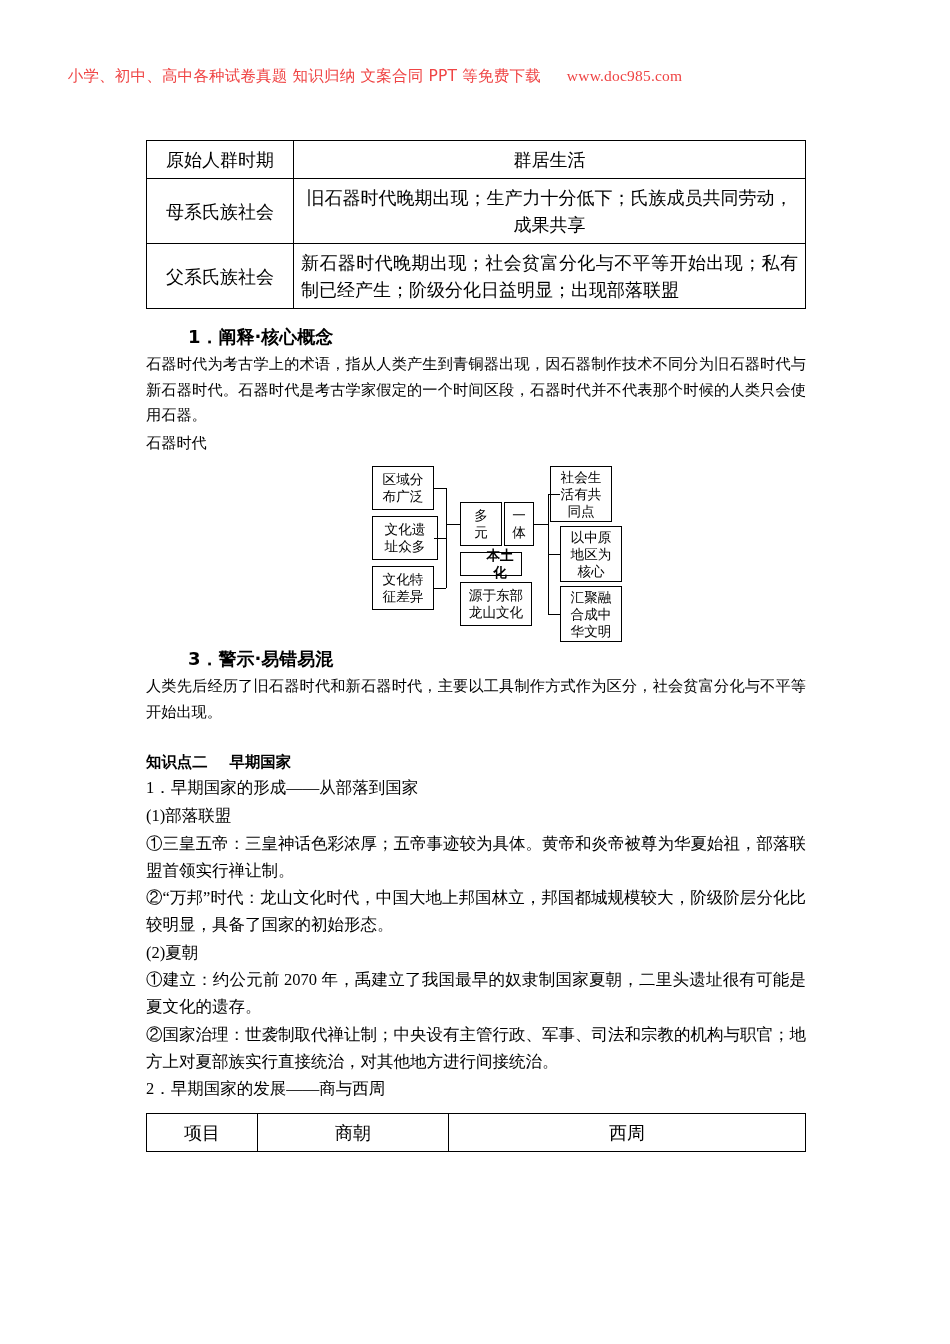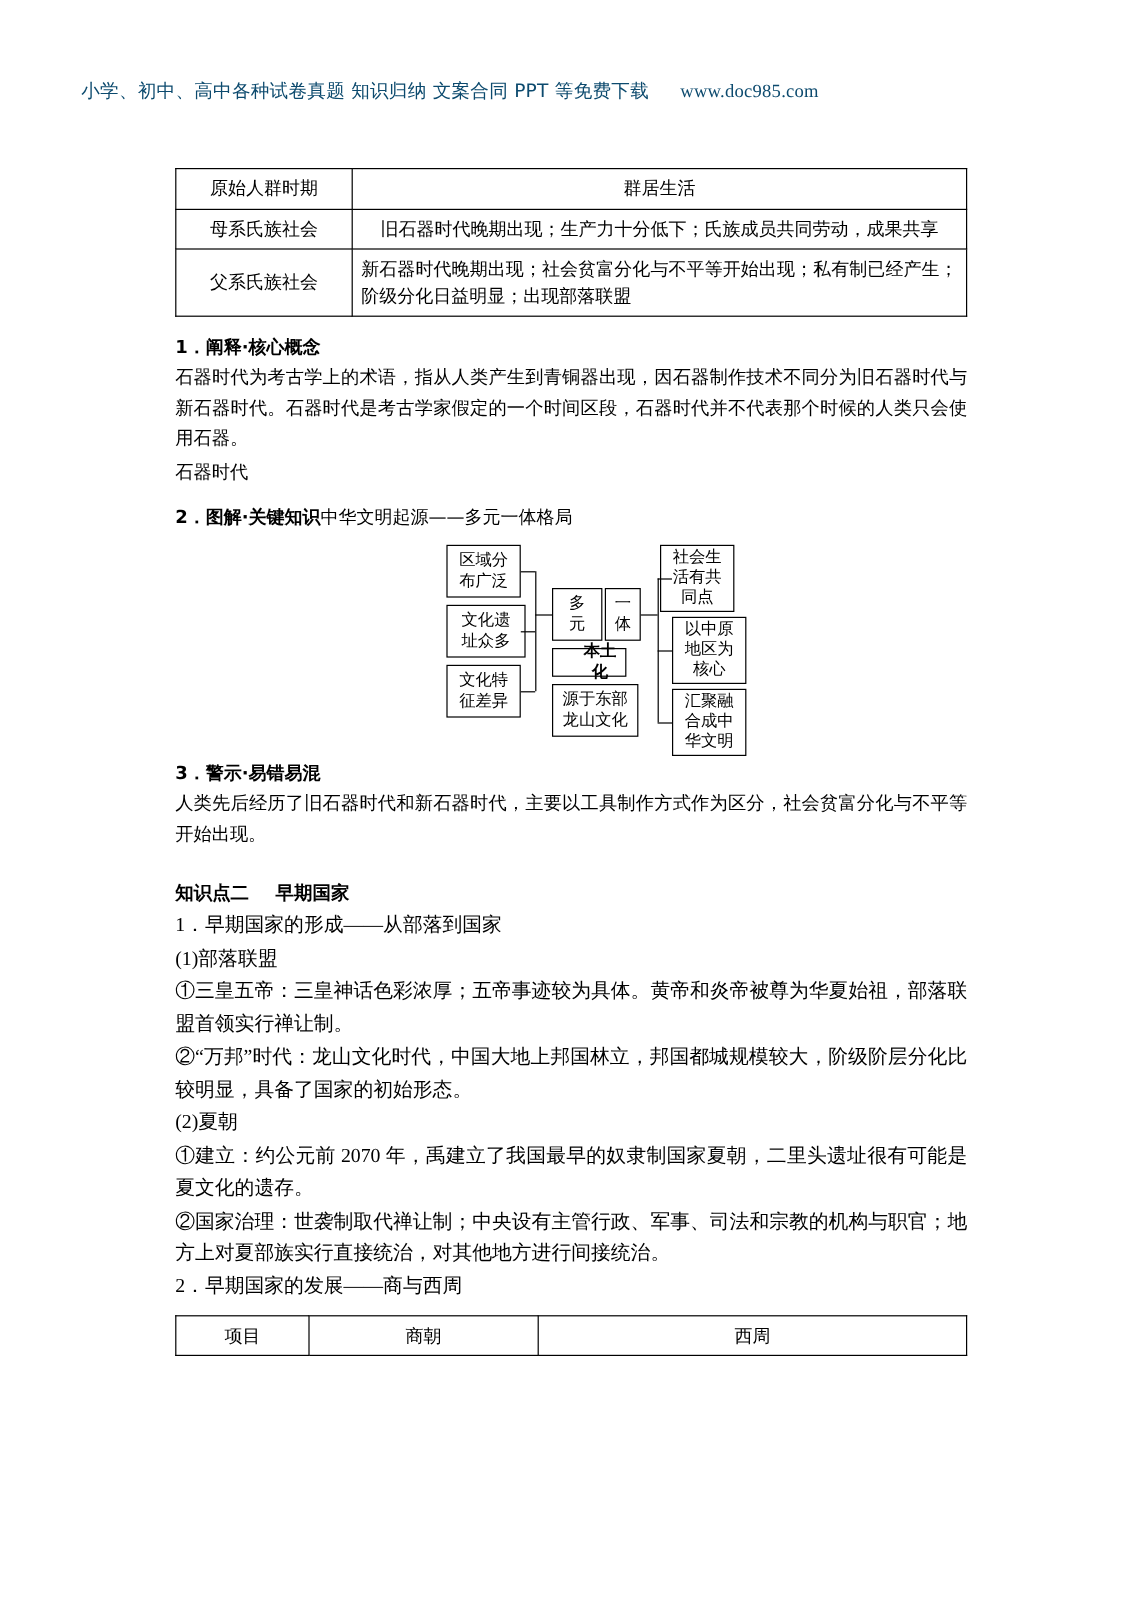--- a/index.html
+++ b/index.html
@@ -22,21 +22,21 @@
     box-sizing: border-box;
     padding: 0;
   }
   .watermark {
     position: absolute;
     top: 66px;
     left: 0;
     width: 750px;
     text-align: center;
     font-size: 15.5px;
-    color: #0c4a6e;
+    color: #ef4444;
     letter-spacing: 0.2px;
     font-family: "DejaVu Sans", "Liberation Sans", sans-serif;
   }
   .watermark .url {
     margin-left: 26px;
     font-family: "Liberation Serif", "DejaVu Serif", serif;
   }
   .content {
     position: absolute;
     left: 146px;
@@ -50,40 +50,41 @@
   
   table.doc-table {
     border-collapse: collapse;
     width: 660px;
     table-layout: fixed;
   }
   table.doc-table td {
     border: 1px solid #000;
     padding: 5px 7px;
     vertical-align: middle;
-    font-size: 15px;
+    font-size: 18px;
     line-height: 1.5;
     font-family: "DejaVu Sans", "Liberation Sans", sans-serif;
   }
   td.c-label {
     text-align: center;
     width: 132px;
   }
   td.c-center {
     text-align: center;
   }
   td.c-just {
     text-align: justify;
   }
 
   
   .sec-head {
     font-weight: bold;
     margin-top: 13px;
-    font-size: 15px;
+    font-size: 18px;
+    margin-left: 42px;
   }
   .sec-head .num { font-weight: bold; }
   .para {
     margin-top: 1px;
     text-align: justify;
     font-size: 15.2px;
     line-height: 1.68;
   }
   .kp-head {
     font-weight: bold;
@@ -160,23 +161,20 @@
       </tr>
     </tbody>
       </table>
 
     <div class="sec-head">
       <span class="num">1．</span><span>阐释·核心概念</span>
     </div>
     <div class="para">石器时代为考古学上的术语，指从人类产生到青铜器出现，因石器制作技术不同分为旧石器时代与新石器时代。石器时代是考古学家假定的一个时间区段，石器时代并不代表那个时候的人类只会使用石器。</div>
     <div class="para tight">石器时代</div>
 
-    <div class="sec-head">
-      <span class="num">2．</span><span>图解·关键知识</span><span class="gap"></span><span style="font-weight:normal">中华文明起源——多元一体格局</span>
-    </div>
 
     <div class="diagram">
 
       <div class="dbox" style="left:226px; top:2px; width:62px; height:44px;">
         <span>区域分</span>
         <span>布广泛</span>
       </div>
       <div class="dbox" style="left:226px; top:52px; width:66px; height:44px;">
         <span>文化遗</span>
         <span>址众多</span>

